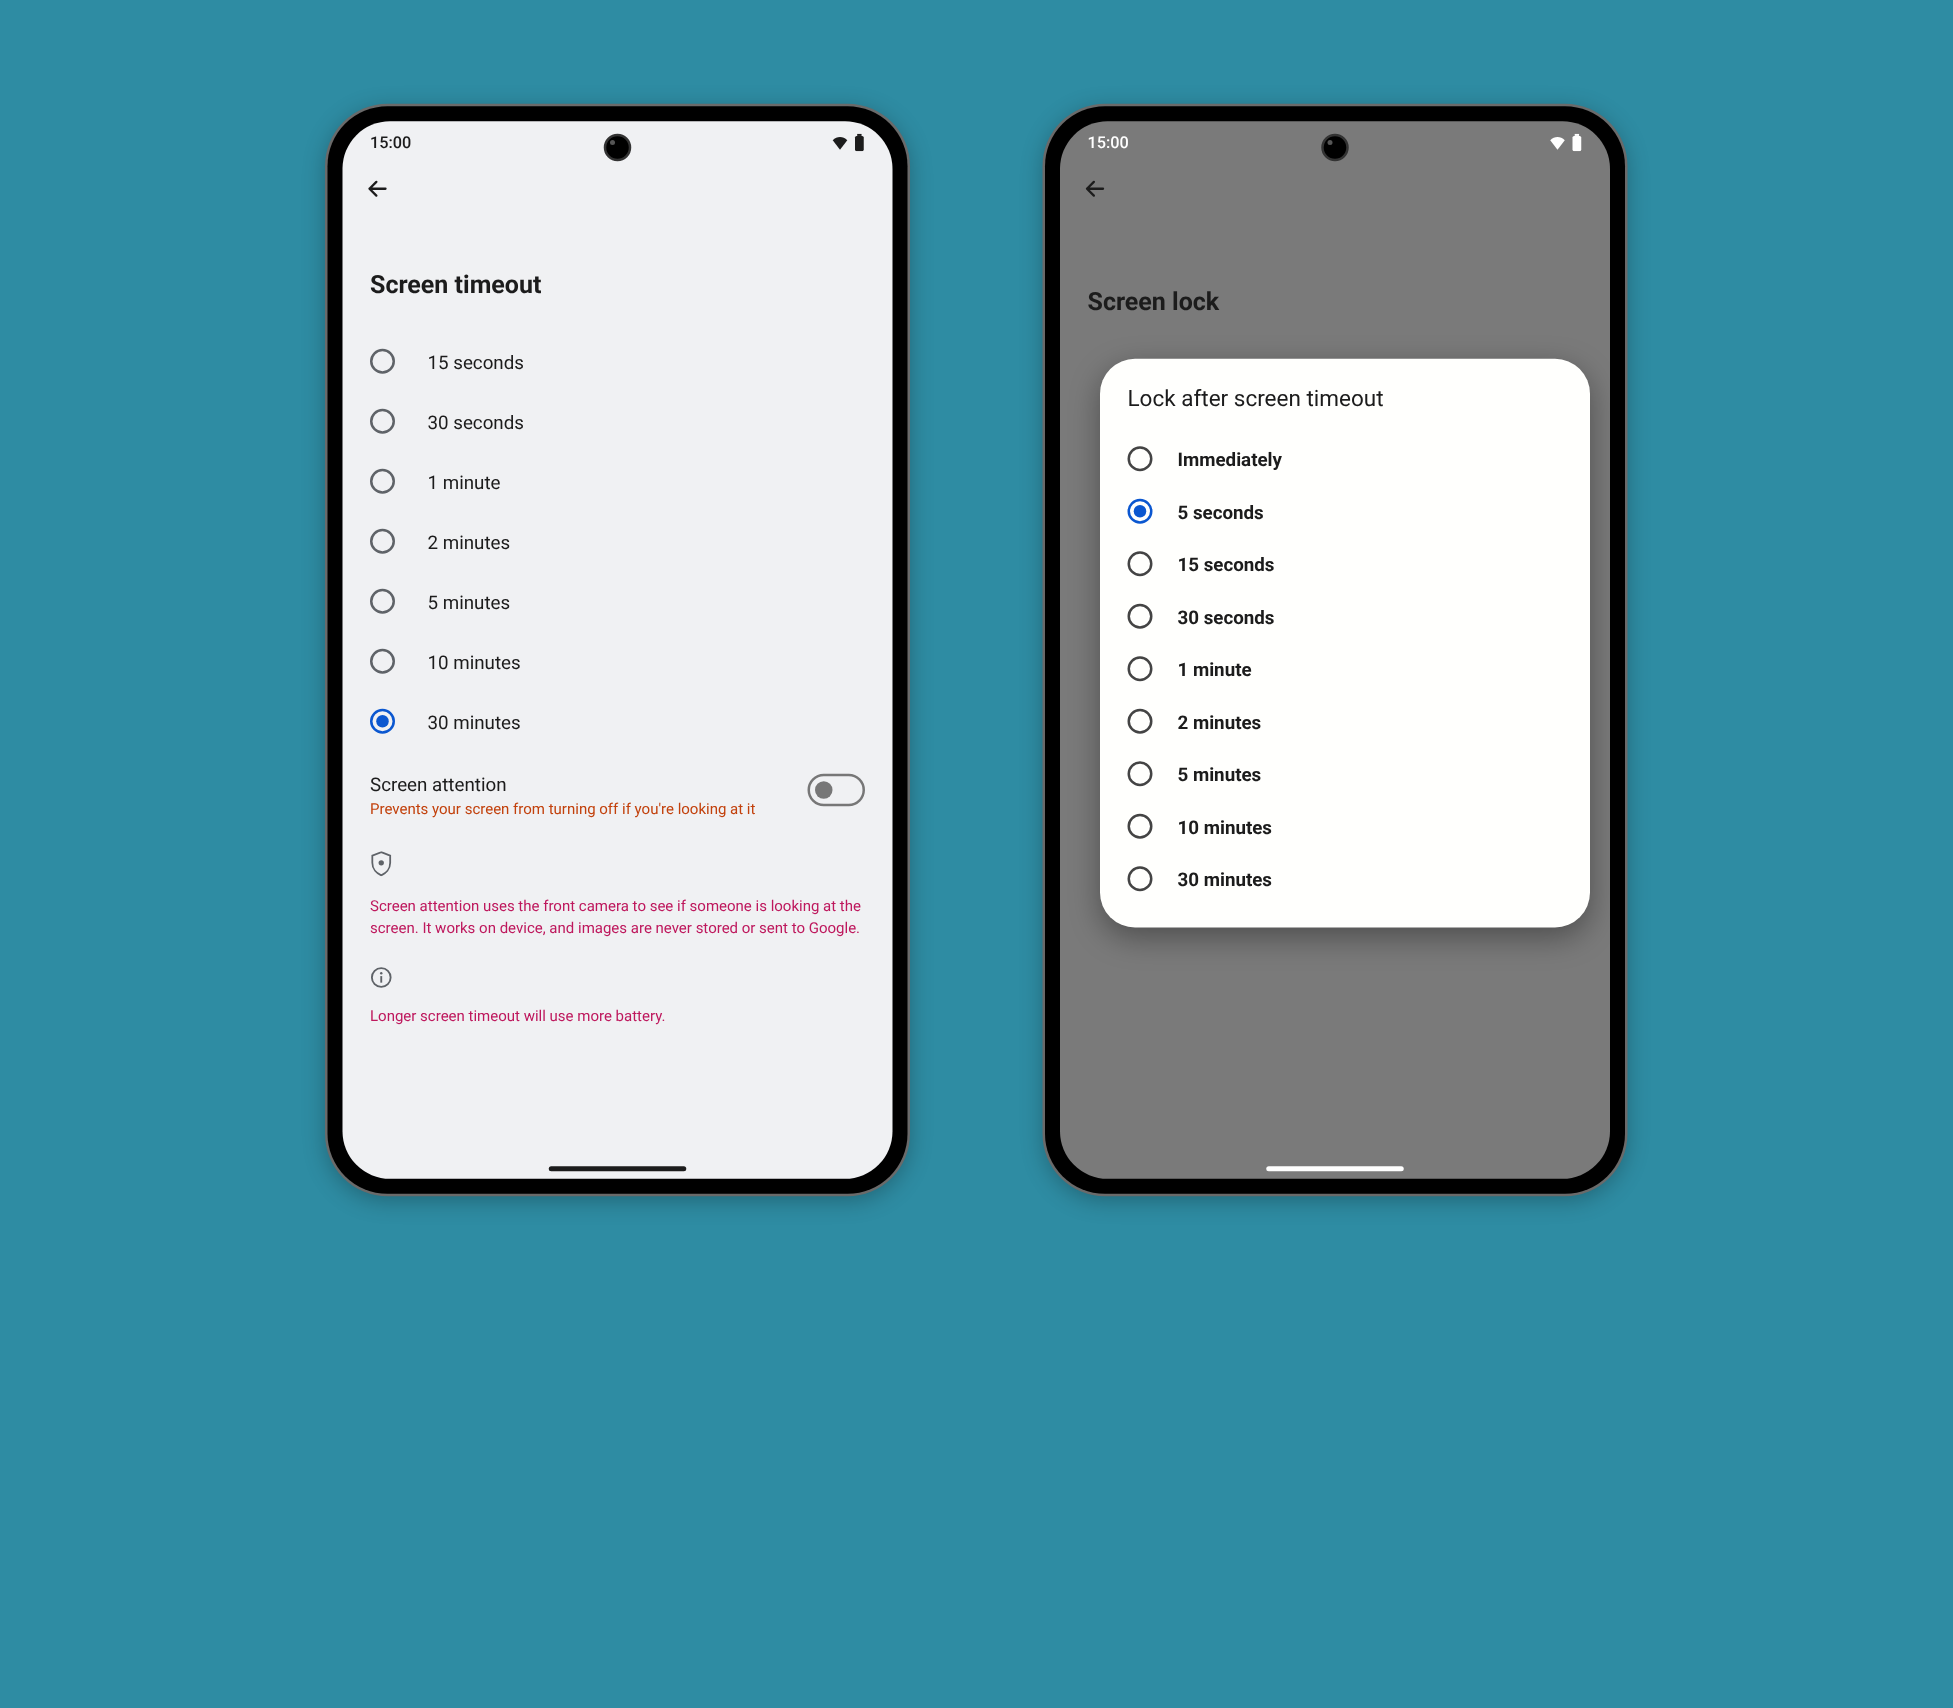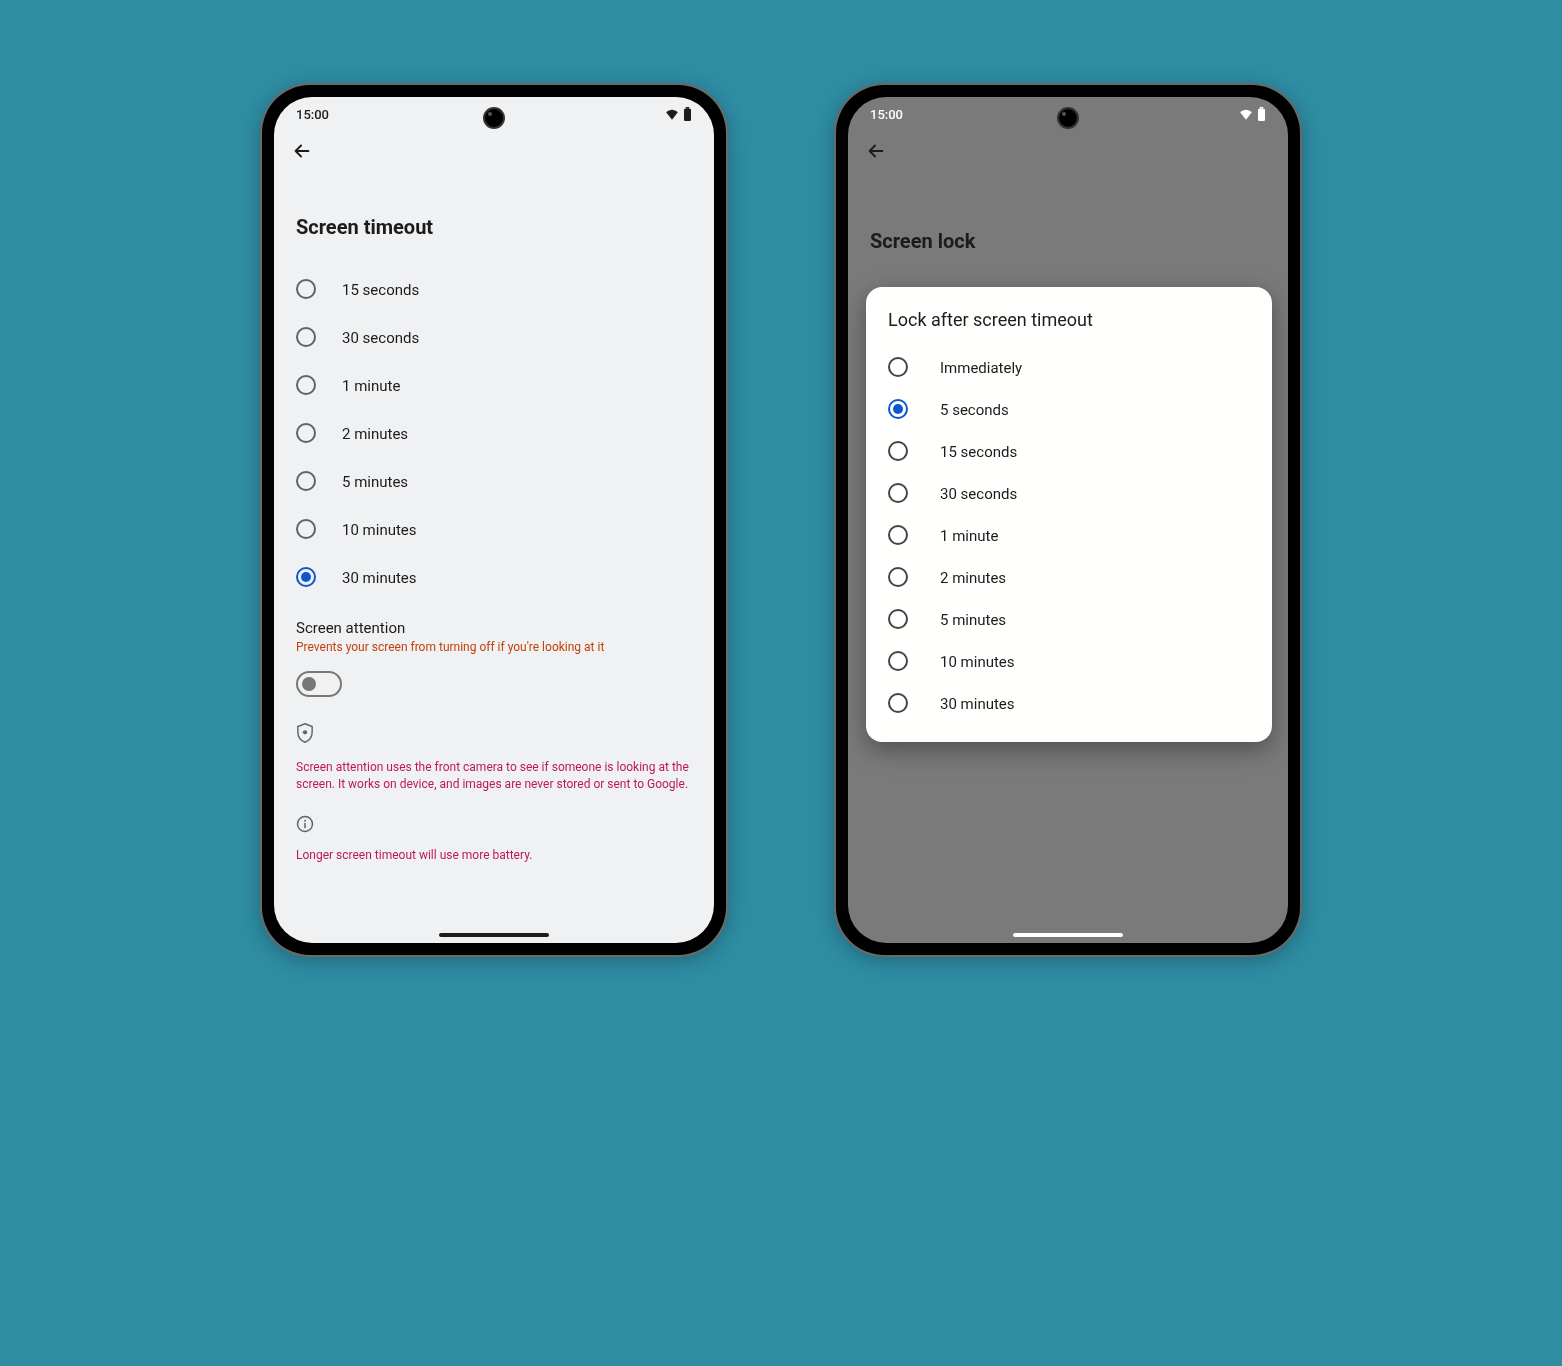--- a/index.html
+++ b/index.html
@@ -102,21 +102,20 @@
     background:#0b57d0;
     border-radius:50%;
   }
   .radio-label { font-size: 15px; }
   .attention-row {
     display:flex;
     justify-content:space-between;
     align-items:flex-start;
     padding: 18px 22px 8px 22px;
     gap: 16px;
-    flex-direction: column;
   }
   .attention-text .atitle { font-size:15px; margin-bottom:2px; }
   .attention-text .asub { font-size:12px; color:#c2410c; line-height:1.35; }
   .toggle {
     width: 46px; height: 26px;
     border: 2px solid #777;
     border-radius: 14px;
     position:relative;
     flex-shrink:0;
     cursor:pointer;
@@ -149,33 +148,33 @@
   .screen-dark {
     background: #7a7a7a;
     color: #1c1c1c;
   }
   .screen-dark .status-bar { color:#fff; }
   .screen-dark .page-title { color:#1c1c1c; margin-top:14px;}
   .screen-dark .back-btn svg path { stroke:#1c1c1c; }
   .dialog {
     position:absolute;
     top: 190px;
-    left: 18px; right:16px;
+    left: 32px; right:16px;
     background:#fffffd;
-    border-radius: 16px;
+    border-radius: 28px;
     padding: 22px 18px 18px 18px;
     box-shadow: 0 8px 24px rgba(0,0,0,0.35);
   }
   .dialog-title {
     font-size: 18px;
     font-weight:400;
     margin-bottom: 16px;
     padding-left:4px;
   }
-  .dialog .radio-item { gap:32px; padding:11px 4px; }
+  .dialog .radio-item { gap:20px; padding:11px 4px;font-weight:bold; }
   .dialog .radio-circle { border-color:#444; }
   .dialog .radio-circle.selected { border-color:#0b57d0; }
   .gesture-bar.light { background:#fff; }
 </style>
 </head>
 <body>
 
 <div class="phone">
   <div class="phone-frame">
     <div class="phone-screen screen-light">

